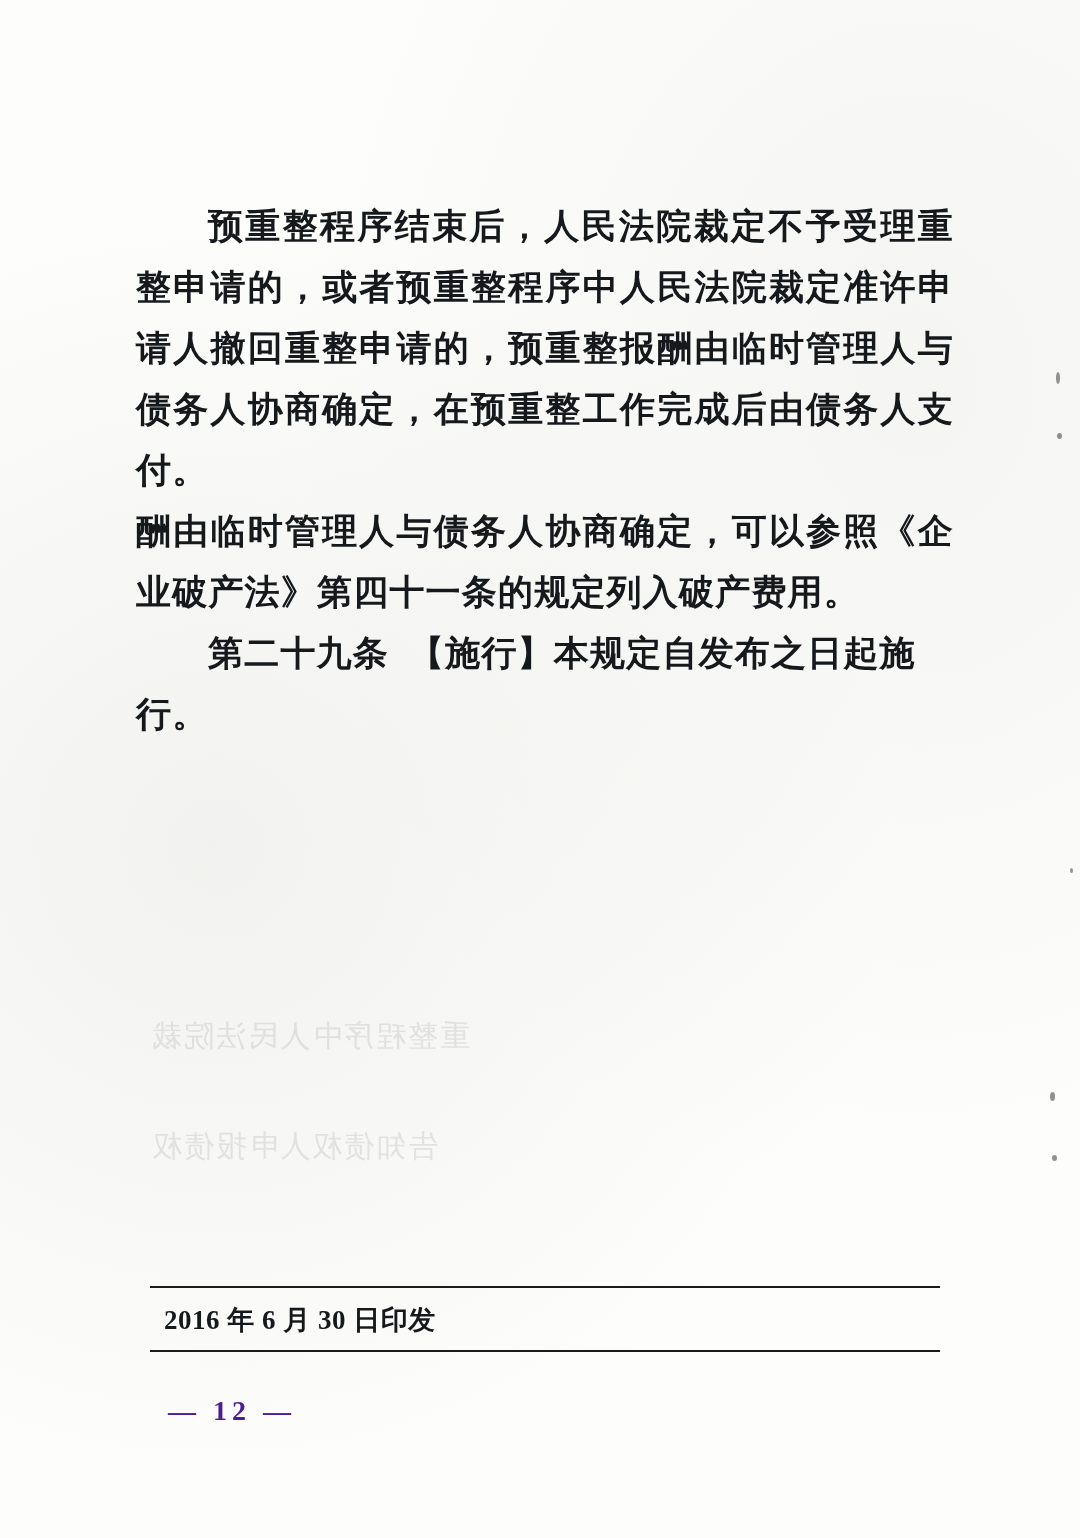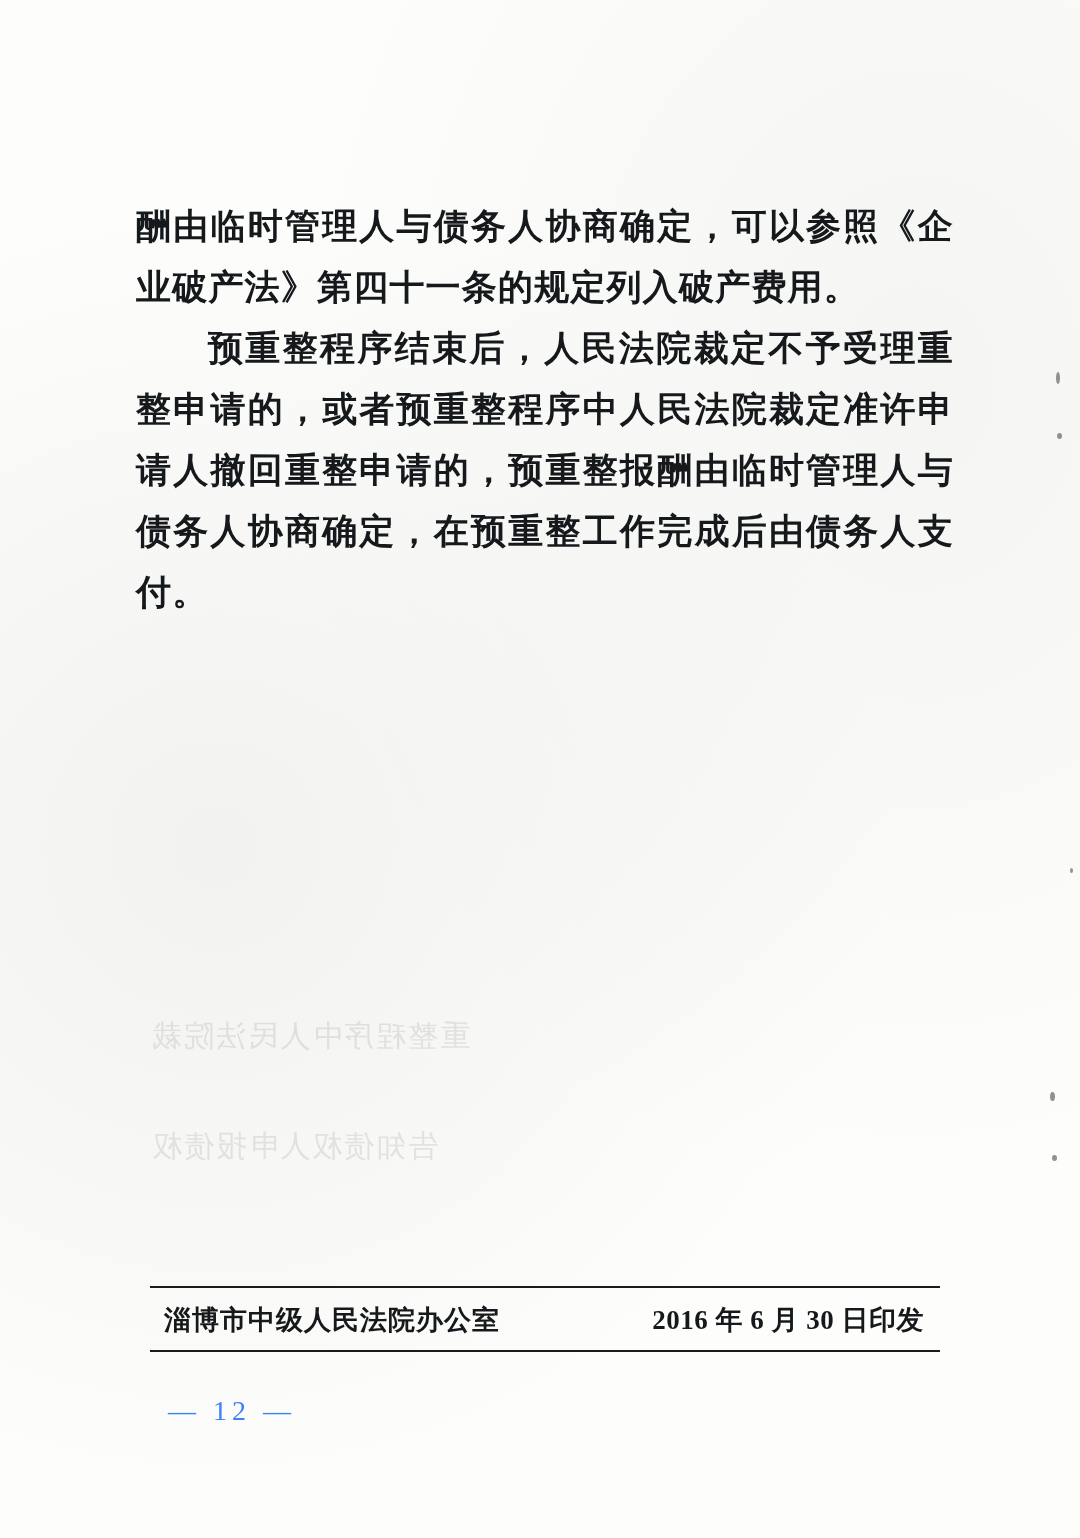--- a/index.html
+++ b/index.html
@@ -124,47 +124,49 @@
     padding-right: 6px;
     letter-spacing: 0.5px;
   }
 
   .page-number {
     position: absolute;
     left: 168px;
     top: 1395px;
     font-size: 28px;
     letter-spacing: 5px;
-    color: #3b82f6;
-    font-weight: 400;
+    color: #4c1d95;
+    font-weight: 700;
   }
 </style>
 </head>
 <body>
 
 <div class="page">
 
   <div class="ghost" id="ghost-1">重整程序中人民法院裁</div>
   <div class="ghost" id="ghost-2">告知债权人申报债权</div>
 
   <div class="speck" style="left:1056px; top:372px; width:4px; height:12px;"></div>
   <div class="speck" style="left:1057px; top:433px; width:5px; height:6px;"></div>
   <div class="speck" style="left:1050px; top:1092px; width:5px; height:9px;"></div>
   <div class="speck" style="left:1052px; top:1155px; width:5px; height:6px;"></div>
   <div class="speck" style="left:1070px; top:868px; width:3px; height:5px;"></div>
 
   <div class="content">
+    <p class="para indent">预重整程序结束后，人民法院裁定不予受理重整申请的，或者预重整程序中人民法院裁定准许申请人撤回重整申请的，预重整报酬由临时管理人与债务人协商确定，在预重整工作完成后由债务人支付。</p>
     <p class="para">酬由临时管理人与债务人协商确定，可以参照《企业破产法》第四十一条的规定列入破产费用。</p>
-    <p class="para indent">预重整程序结束后，人民法院裁定不予受理重整申请的，或者预重整程序中人民法院裁定准许申请人撤回重整申请的，预重整报酬由临时管理人与债务人协商确定，在预重整工作完成后由债务人支付。</p>
+    <p class="article">
+      <span>第二十九条</span><span class="gap"></span><span>【施行】</span><span>本规定自发布之日起施行。</span>
+    </p>
   </div>
 
   <div class="footer">
     <div class="rule"></div>
     <div class="footer-row">
-      <span>淄博市中级人民法院办公室</span>
       <span class="footer-date">2016 年 6 月 30 日印发</span>
     </div>
     <div class="rule bottom"></div>
   </div>
 
   <div class="page-number">— 12 —</div>
 
 </div>
 
 </body></html>

